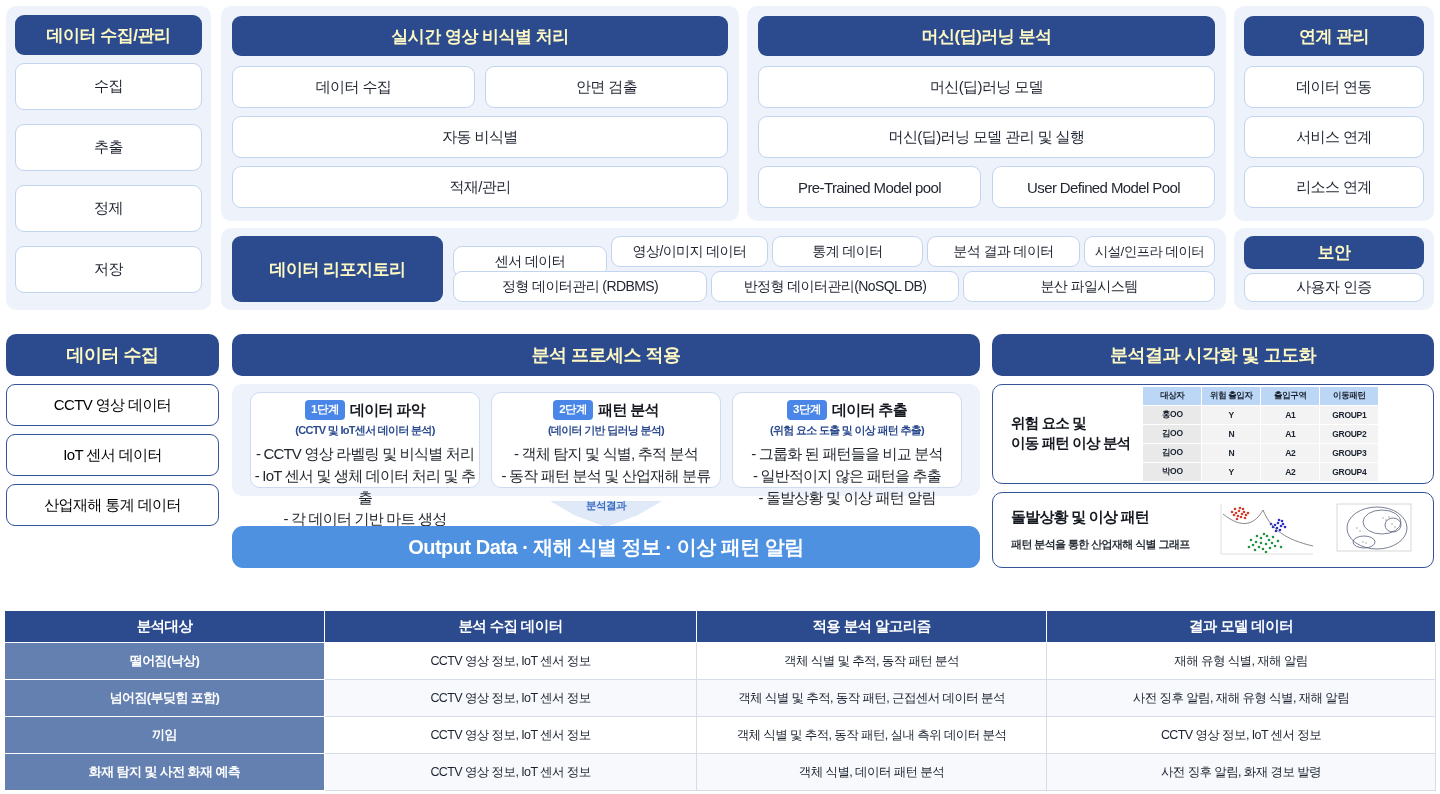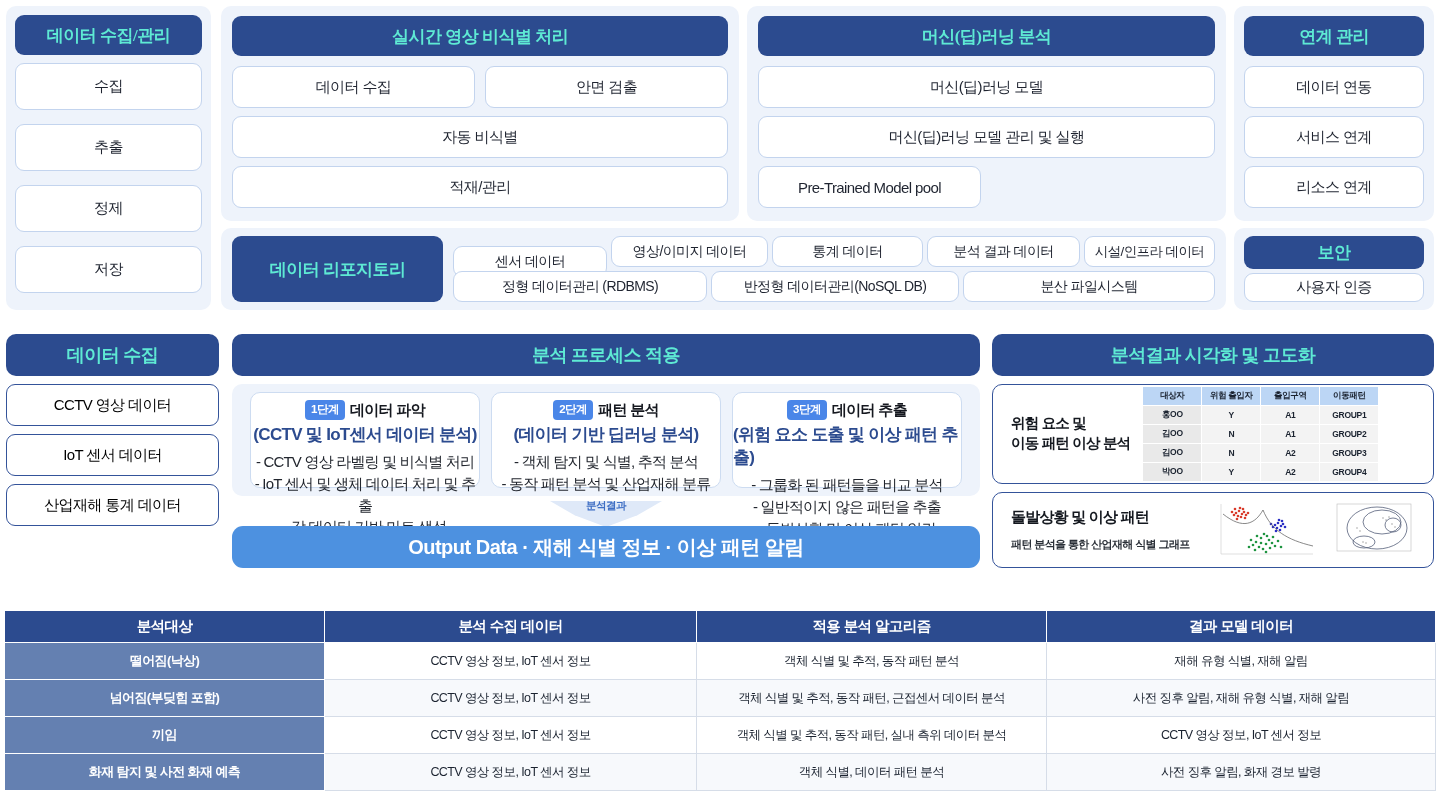--- a/index.html
+++ b/index.html
@@ -12,27 +12,26 @@
   .page { position: relative; width: 1440px; height: 794px; }
 
   
   .panel {
     background: #eef3fb;
     border-radius: 10px;
     position: absolute;
   }
   .hdr {
     background: #2c4b8f;
-    color: #5eead4;
+    color: #fef9c3;
     border-radius: 9px;
     display: flex; align-items: center; justify-content: center;
     font-weight: bold;
     letter-spacing: -0.5px;
     white-space: nowrap;
-    font-family: Liberation Serif, serif;
   }
   .wbox {
     background: #ffffff;
     border: 1.5px solid #c3d4ee;
     border-radius: 9px;
     display: flex; align-items: center; justify-content: center;
     color: #1f2430;
     letter-spacing: -0.6px;
     white-space: nowrap;
     text-align: center;
@@ -76,21 +75,21 @@
     flex:1; background:#fff; border:1.5px solid #cddcf1; border-radius:10px;
     display:flex; flex-direction:column; align-items:center;
     padding-top:7px;
   }
   .proc-title { display:flex; align-items:center; gap:5px; }
   .step-chip {
     background:#4a86e8; color:#fff; font-size:11.5px; font-weight:bold;
     border-radius:4px; padding:2px 6px 3px; letter-spacing:-0.5px;
   }
   .proc-title-txt { font-size:15px; font-weight:bold; color:#15181f; letter-spacing:-0.7px; }
-  .proc-sub { font-size:17px; font-weight:bold; color:#2c4b8f; margin-top:3px; letter-spacing:-0.7px; }
+  .proc-sub { font-size:11px; font-weight:bold; color:#2c4b8f; margin-top:3px; letter-spacing:-0.7px; }
   .proc-lines { margin-top:5px; text-align:center; }
   .proc-lines div { font-size:15px; color:#22262e; line-height:1.45; letter-spacing:-0.8px; }
 
   .arrow-wrap { position:absolute; left:0; top:165px; width:748px; height:28px; }
   .arrow-lbl {
     position:absolute; left:50%; transform:translateX(-50%); top:0;
     font-size:10.5px; font-weight:bold; color:#3f6fc4; letter-spacing:-0.5px;
     z-index:3;
   }
   .arrow-shape {
@@ -173,20 +172,21 @@
     <div class="wbox" style="position:absolute;left:264px;top:60px;width:243px;height:42px;font-size:15px;">안면 검출</div>
     <div class="wbox" style="position:absolute;left:11px;top:110px;width:496px;height:42px;font-size:15px;">자동 비식별</div>
     <div class="wbox" style="position:absolute;left:11px;top:160px;width:496px;height:42px;font-size:15px;">적재/관리</div>
   </div>
 
   <div class="panel" id="p-ml">
     <div class="hdr t-hdr" style="position:absolute;left:11px;top:10px;width:457px;">머신(딥)러닝 분석</div>
     <div class="wbox" style="position:absolute;left:11px;top:60px;width:457px;height:42px;font-size:15px;">머신(딥)러닝 모델</div>
     <div class="wbox" style="position:absolute;left:11px;top:110px;width:457px;height:42px;font-size:15px;">머신(딥)러닝 모델 관리 및 실행</div>
     <div class="wbox" style="position:absolute;left:11px;top:160px;width:223px;height:42px;font-size:15px;">Pre-Trained Model pool</div>
+    <div class="wbox" style="position:absolute;left:245px;top:160px;width:223px;height:42px;font-size:15px;">User Defined Model Pool</div>
   </div>
 
   <div class="panel" id="p-link">
     <div class="hdr t-hdr" style="position:absolute;left:10px;top:10px;width:180px;">연계 관리</div>
     <div class="wbox" style="position:absolute;left:10px;top:60px;width:180px;height:42px;font-size:15px;">데이터 연동</div>
     <div class="wbox" style="position:absolute;left:10px;top:110px;width:180px;height:42px;font-size:15px;">서비스 연계</div>
     <div class="wbox" style="position:absolute;left:10px;top:160px;width:180px;height:42px;font-size:15px;">리소스 연계</div>
   </div>
 
   <div class="panel" id="p-repo">

